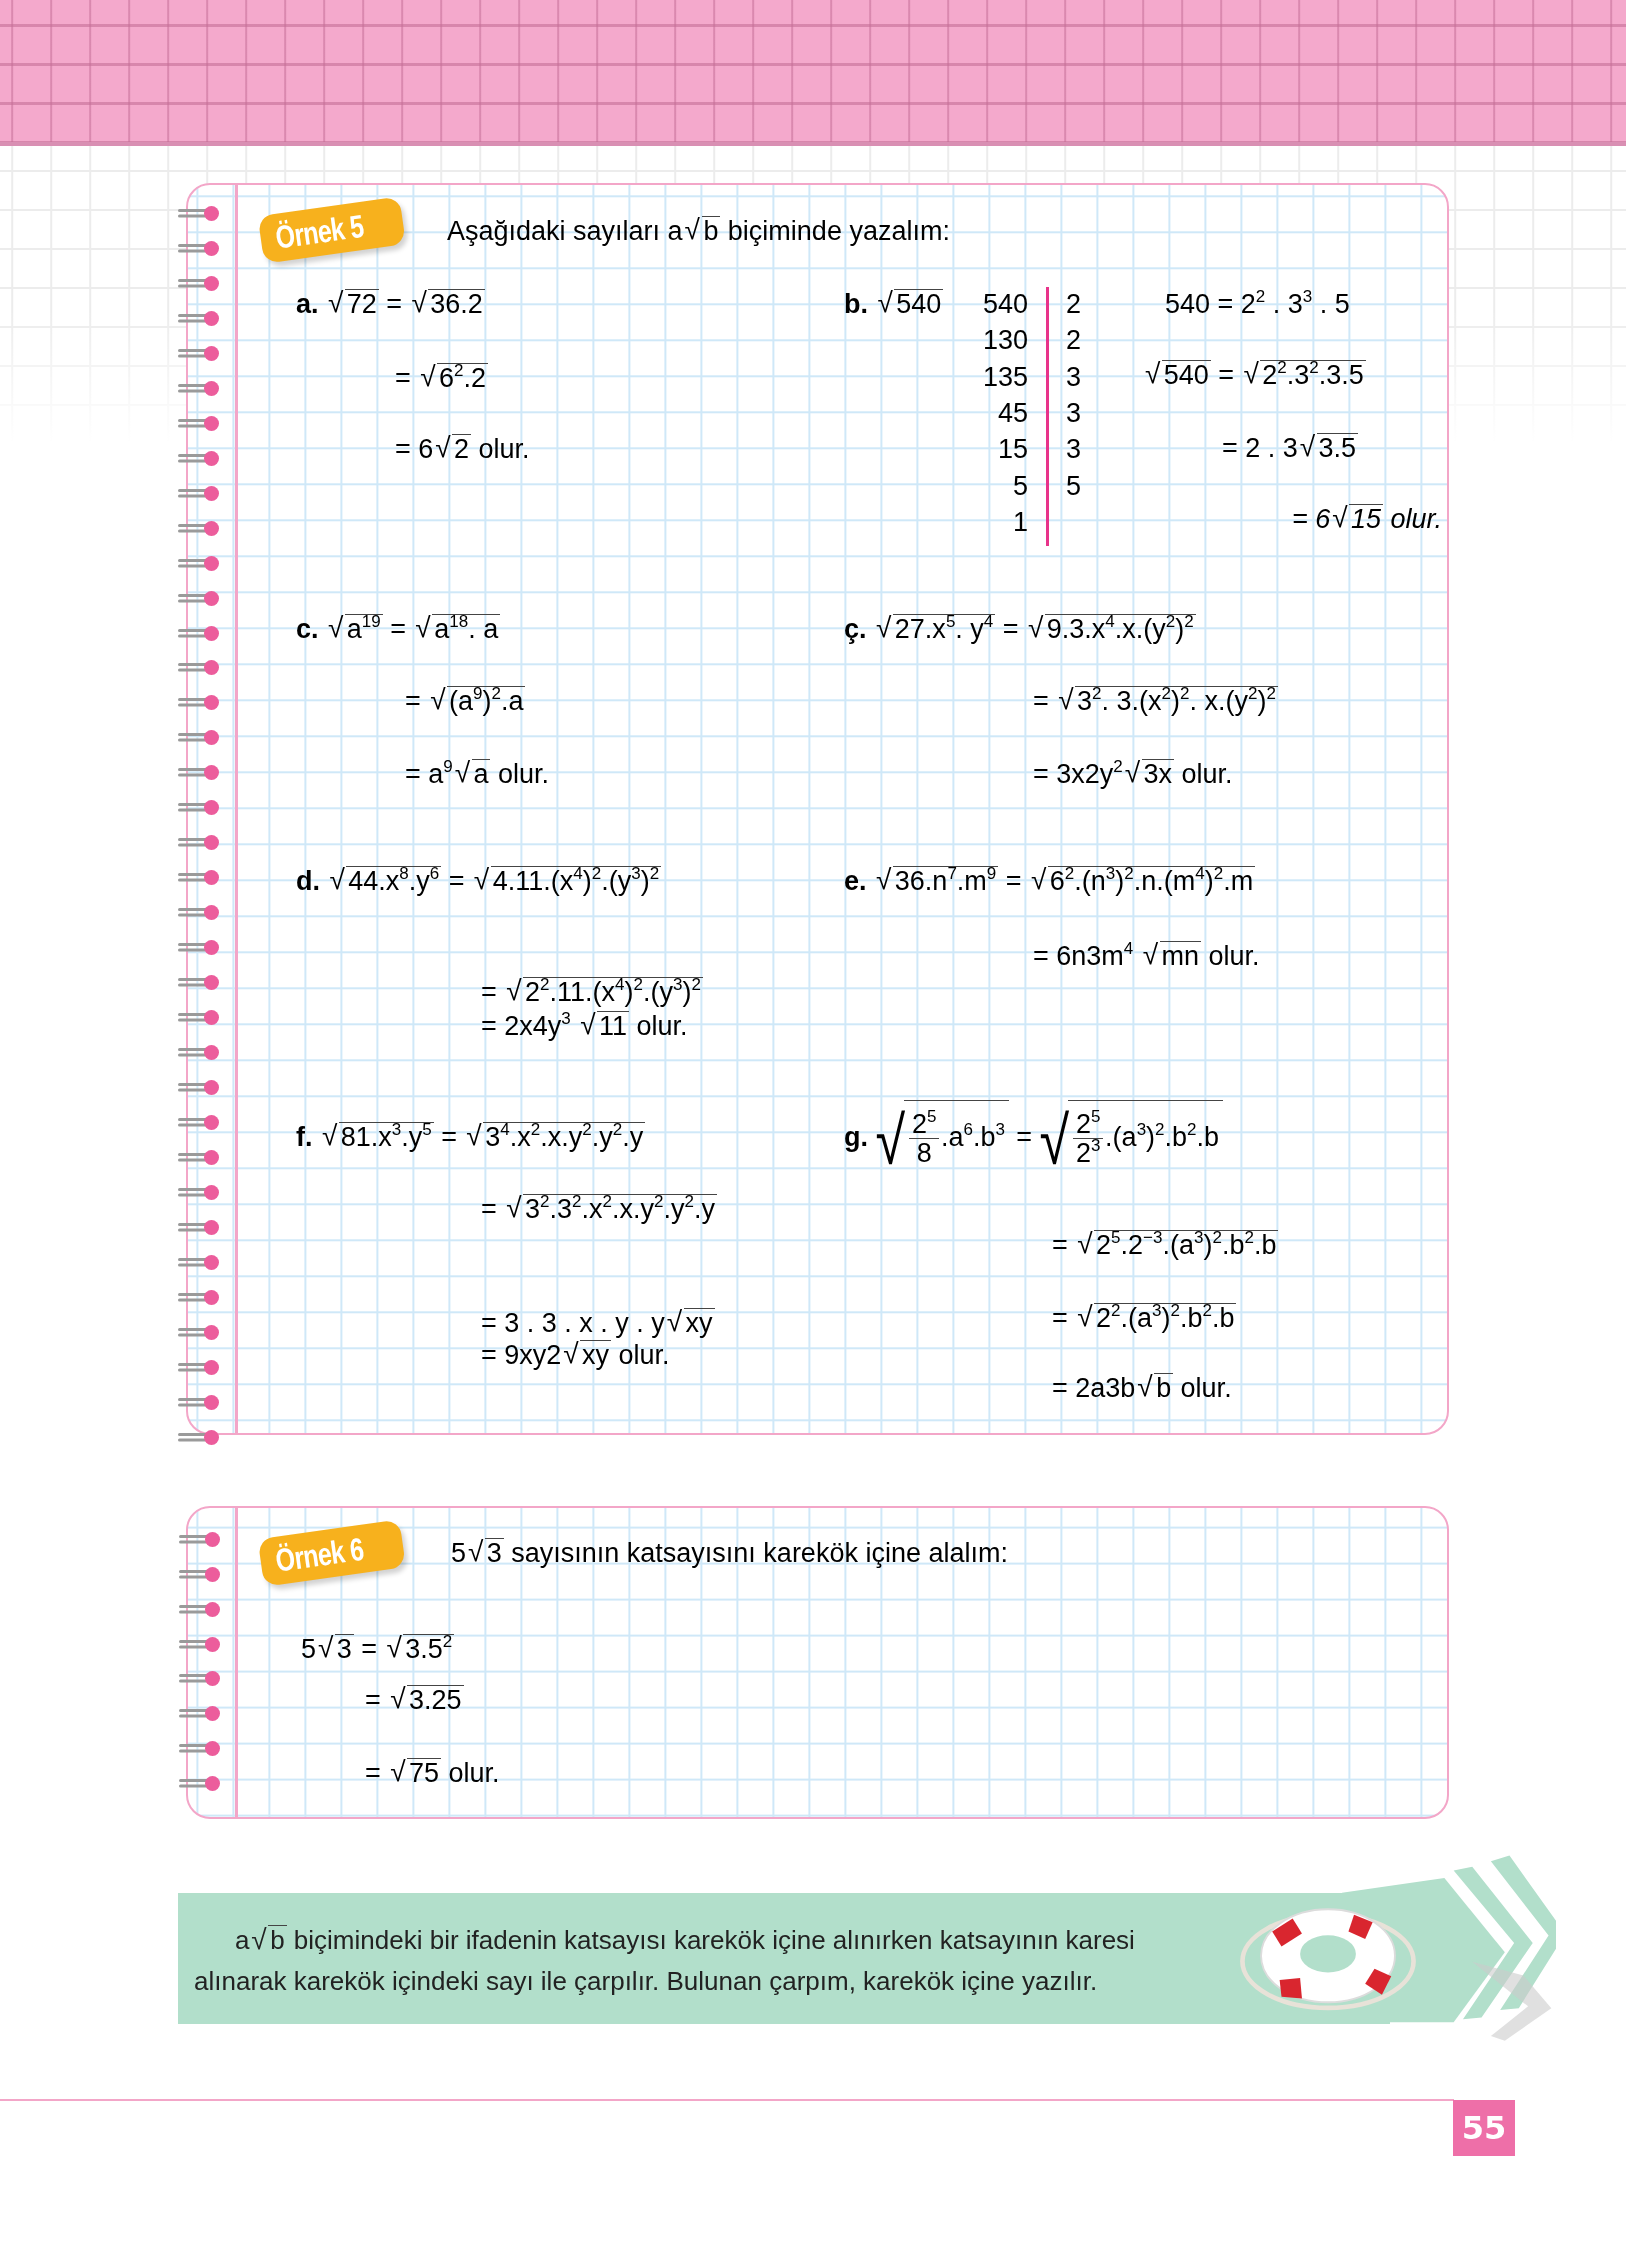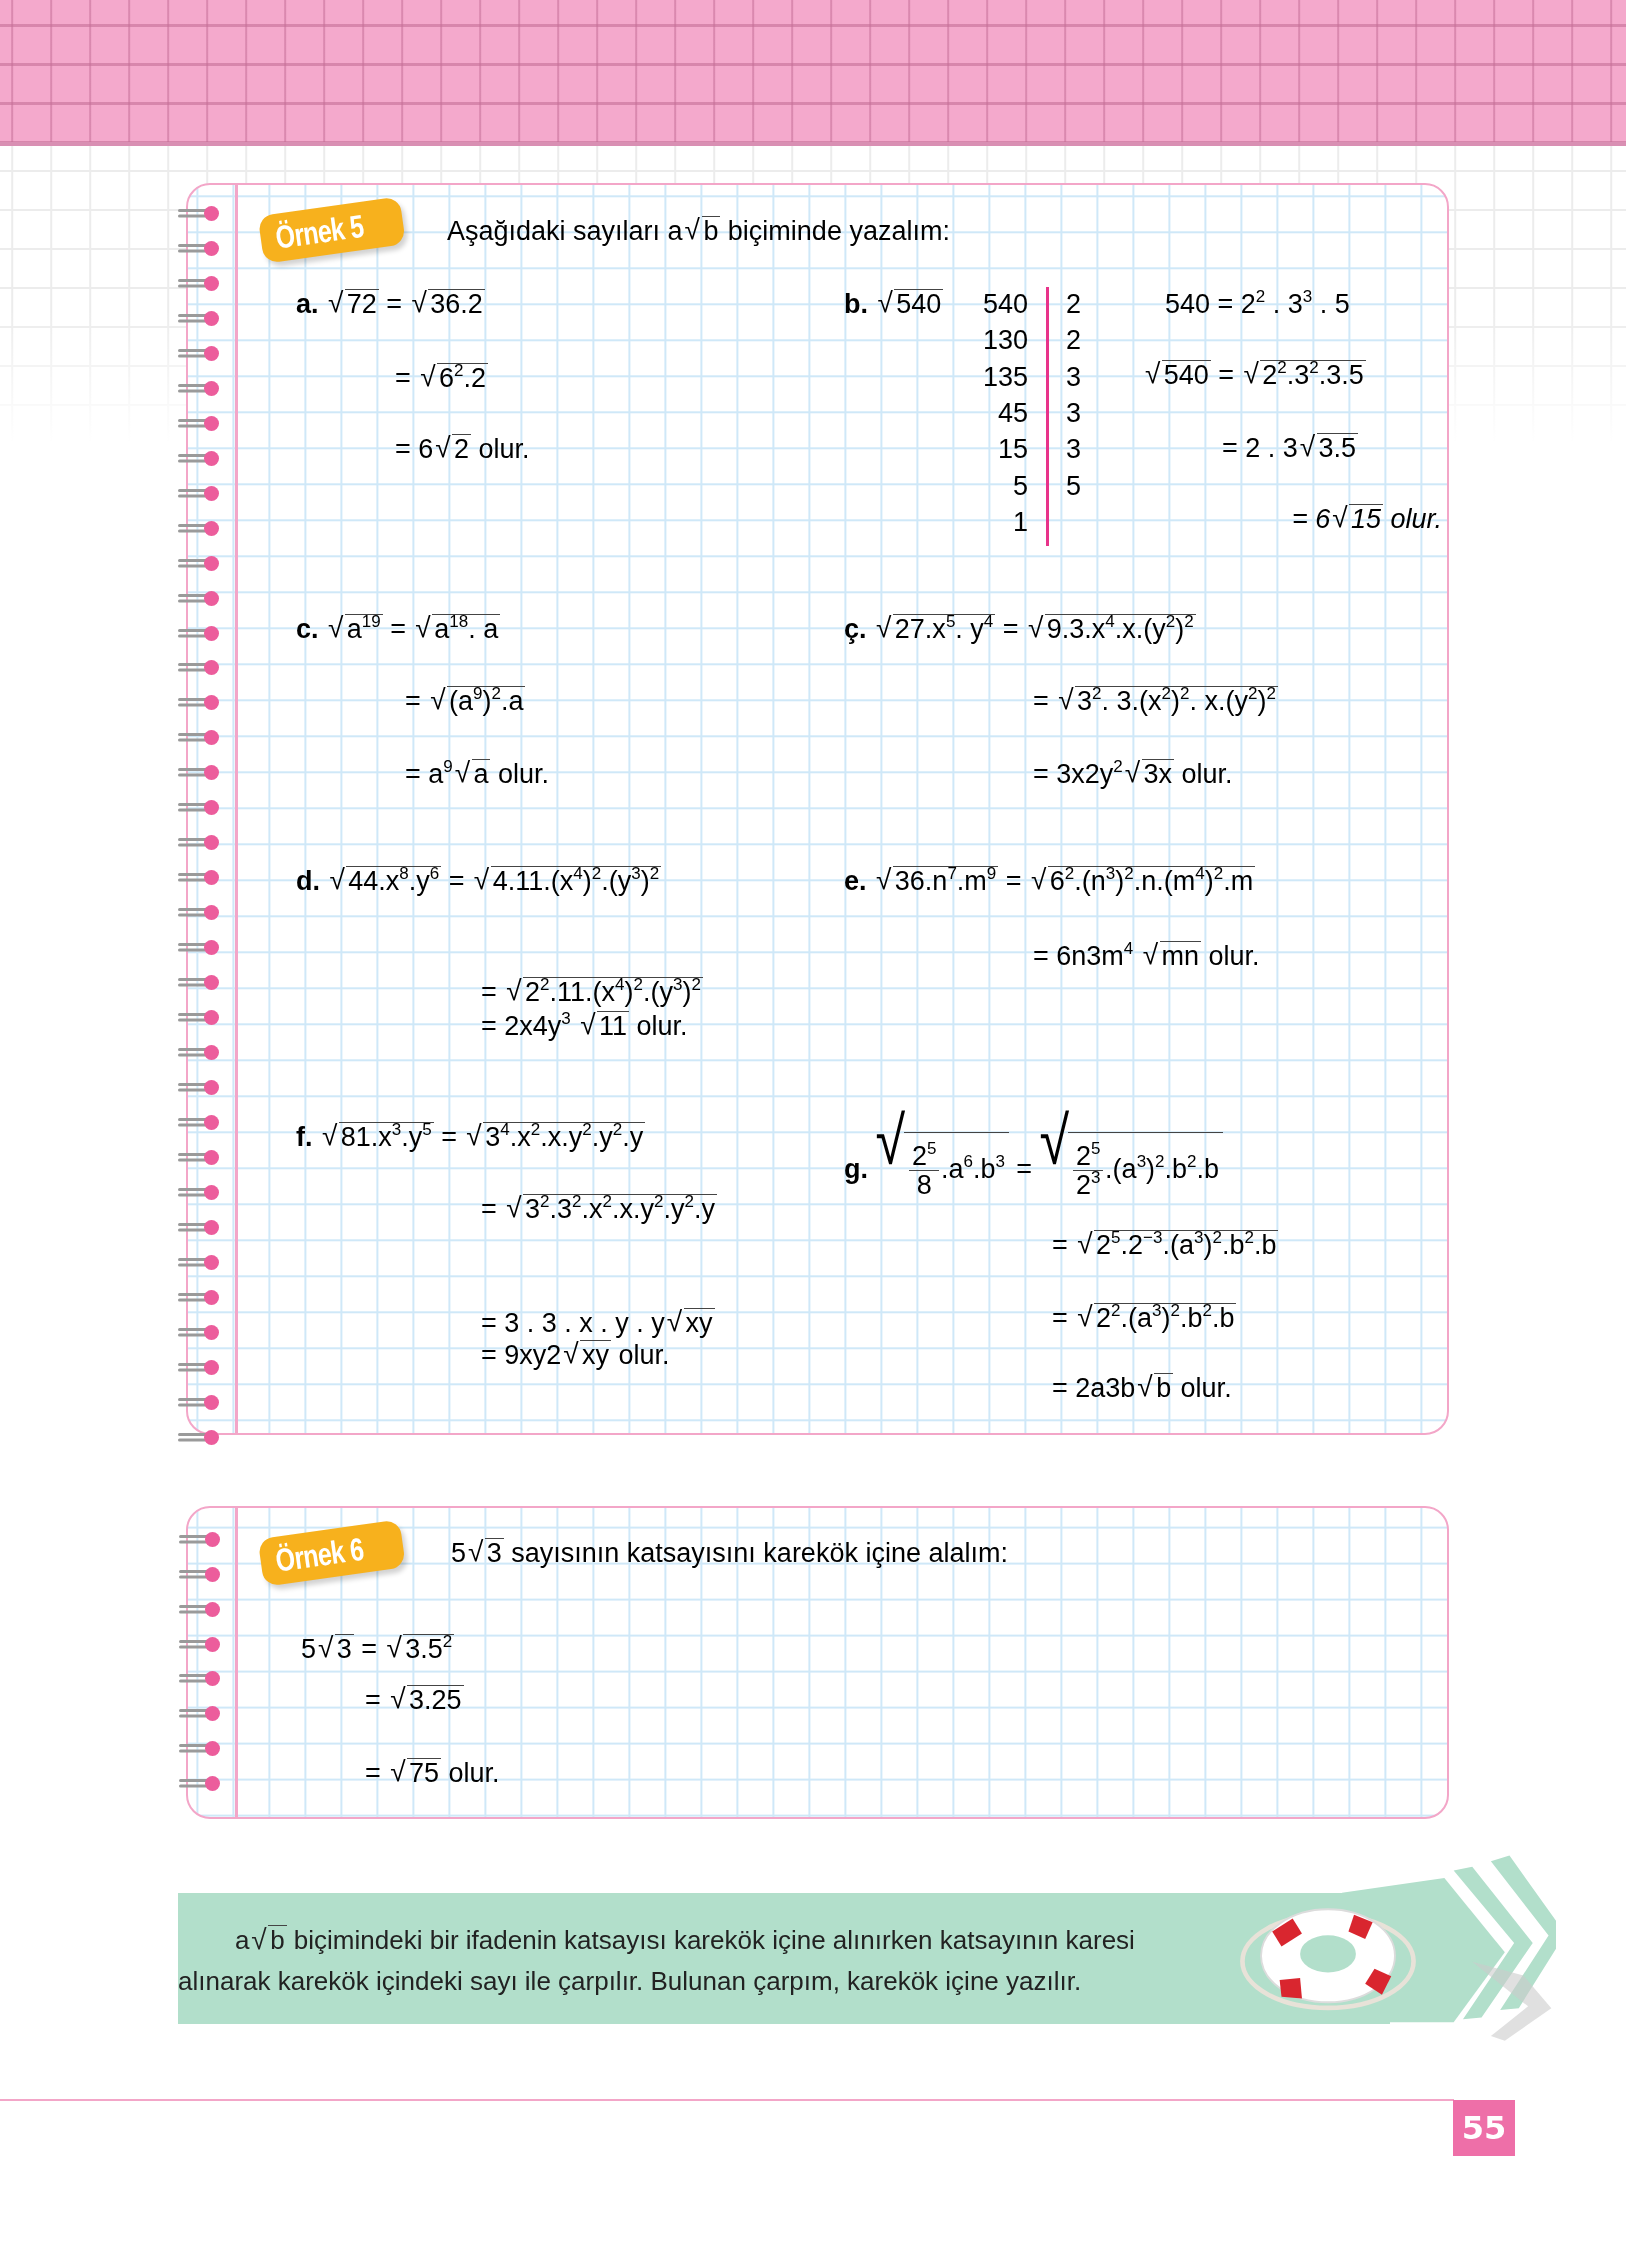--- a/index.html
+++ b/index.html
@@ -35,21 +35,21 @@
   .lbl{font-weight:bold;}
   .sq{display:inline-block;position:relative;padding-left:17px;margin-left:1.9px;}
   .sq:before{content:"\221A";position:absolute;left:0;top:-0.9px;font-size:28px;}
   .sq>.in{border-top:1.9px solid #444;display:inline-block;padding:0 1.9px;line-height:28px;}
   sup{font-size:17px;line-height:0;vertical-align:11.2px;}
   .frac{display:inline-flex;flex-direction:column;align-items:center;vertical-align:middle;margin:0 1.9px;}
   .frac .num{border-bottom:1.9px solid #444;padding:0 2.8px;line-height:28px;}
   .frac .den{line-height:28px;}
   .bigsq{display:inline-block;position:relative;padding-left:28px;}
   .bigsq:before{content:"\221A";position:absolute;left:0;top:7.5px;font-size:54px;transform:scaleY(1.25);}
-  .bigsq>.in{border-top:1.9px solid #444;display:inline-block;padding:3.7px 3.7px 0;margin-top:32px;}
+  .bigsq>.in{border-top:1.9px solid #444;display:inline-block;padding:3.7px 3.7px 0;}
   .divline{position:absolute;width:2.8px;background:#e8338a;}
   .info{position:absolute;left:178px;top:1893px;width:1212px;height:131px;background:#b2dfcb;}
   .info-text{position:absolute;font-size:26px;line-height:41px;color:#222;}
   .pagenum{position:absolute;left:1453px;top:2100px;width:62px;height:56px;background:#ee6fa8;color:#fff;
     font-weight:bold;font-size:32px;text-align:center;line-height:56px;font-family:"DejaVu Sans",sans-serif;}
   .footer-line{position:absolute;left:0;top:2099px;width:1454px;height:1.9px;background:#f3a6c8;}
 </style>
 </head>
 <body>
 
@@ -411,21 +411,21 @@
 <svg style="position:absolute;left:1342px;top:1850px;" width="214" height="214" viewBox="0 0 230 230">
   <path d="M0 46 L110 30 L175 110 L120 185 L0 185 Z" fill="#b2dfcb"></path>
   <path d="M120 22 L140 18 L205 100 L150 180 L130 182 L185 100 Z" fill="#b2dfcb"></path>
   <path d="M160 12 L180 6 L240 90 L190 170 L170 172 L222 92 Z" fill="#b2dfcb"></path>
   <path d="M140 120 L195 135 L225 170 L175 205 L160 200 L200 168 Z" fill="#cccccc" opacity="0.6"></path>
 </svg>
 <div class="info-text" style="left:235px;top:1920px;">
   <span>a</span><span class="sq"><span class="in">b</span></span>
   <span>biçimindeki bir ifadenin katsayısı karekök içine alınırken katsayının karesi</span>
 </div>
-<div class="info-text" style="left:178px;top:1961px;">alınarak karekök içindeki sayı ile çarpılır. Bulunan çarpım, karekök içine yazılır.</div>
+<div class="info-text" style="left:194px;top:1961px;">alınarak karekök içindeki sayı ile çarpılır. Bulunan çarpım, karekök içine yazılır.</div>
 <svg style="position:absolute;left:1235px;top:1894px;" width="186" height="131" viewBox="0 0 200 140">
   <ellipse cx="100" cy="72" rx="92" ry="50" fill="none" stroke="#e8e2d8" stroke-width="5"></ellipse>
   <ellipse cx="100" cy="66" rx="72" ry="50" fill="#ffffff" stroke="#dcdcdc" stroke-width="2"></ellipse>
   <ellipse cx="100" cy="64" rx="30" ry="20" fill="#b2dfcb"></ellipse>
   <path d="M40 40 L62 26 L72 42 L50 56 Z" fill="#d9262f"></path>
   <path d="M128 22 L148 30 L140 48 L122 40 Z" fill="#d9262f"></path>
   <path d="M150 80 L168 88 L158 108 L140 96 Z" fill="#d9262f"></path>
   <path d="M48 92 L70 90 L72 112 L50 110 Z" fill="#d9262f"></path>
 </svg>
 

